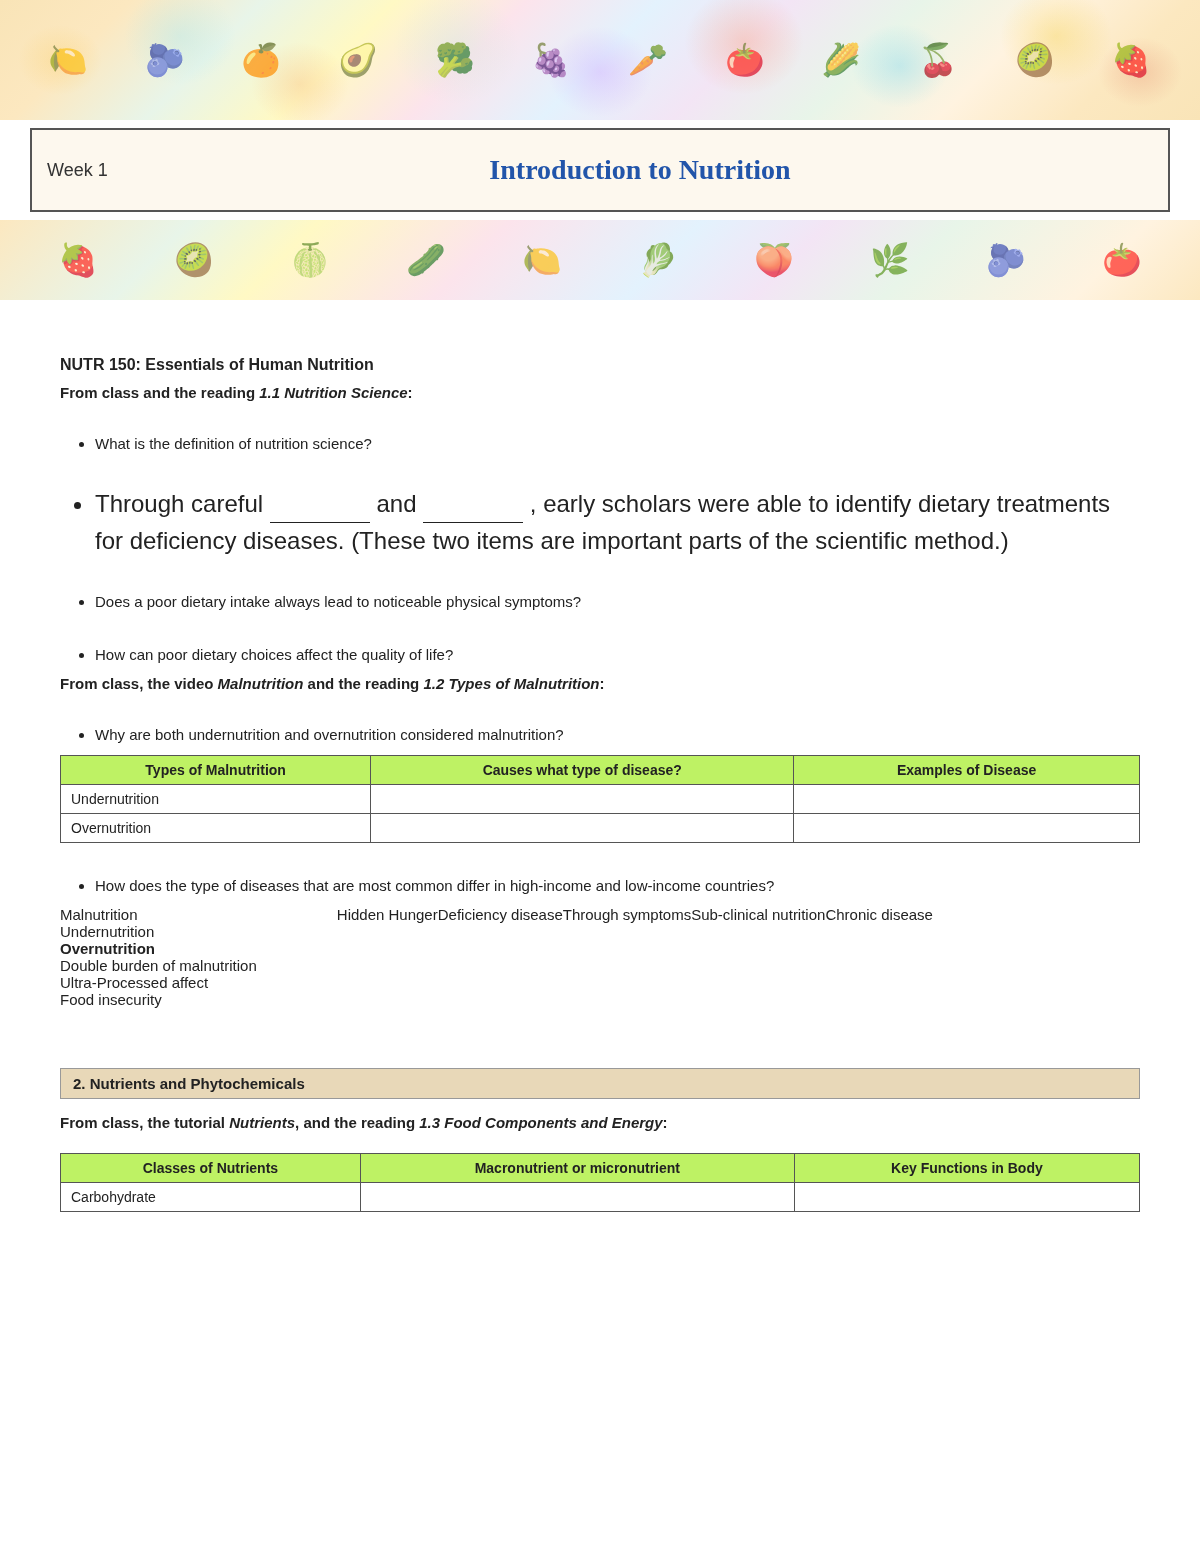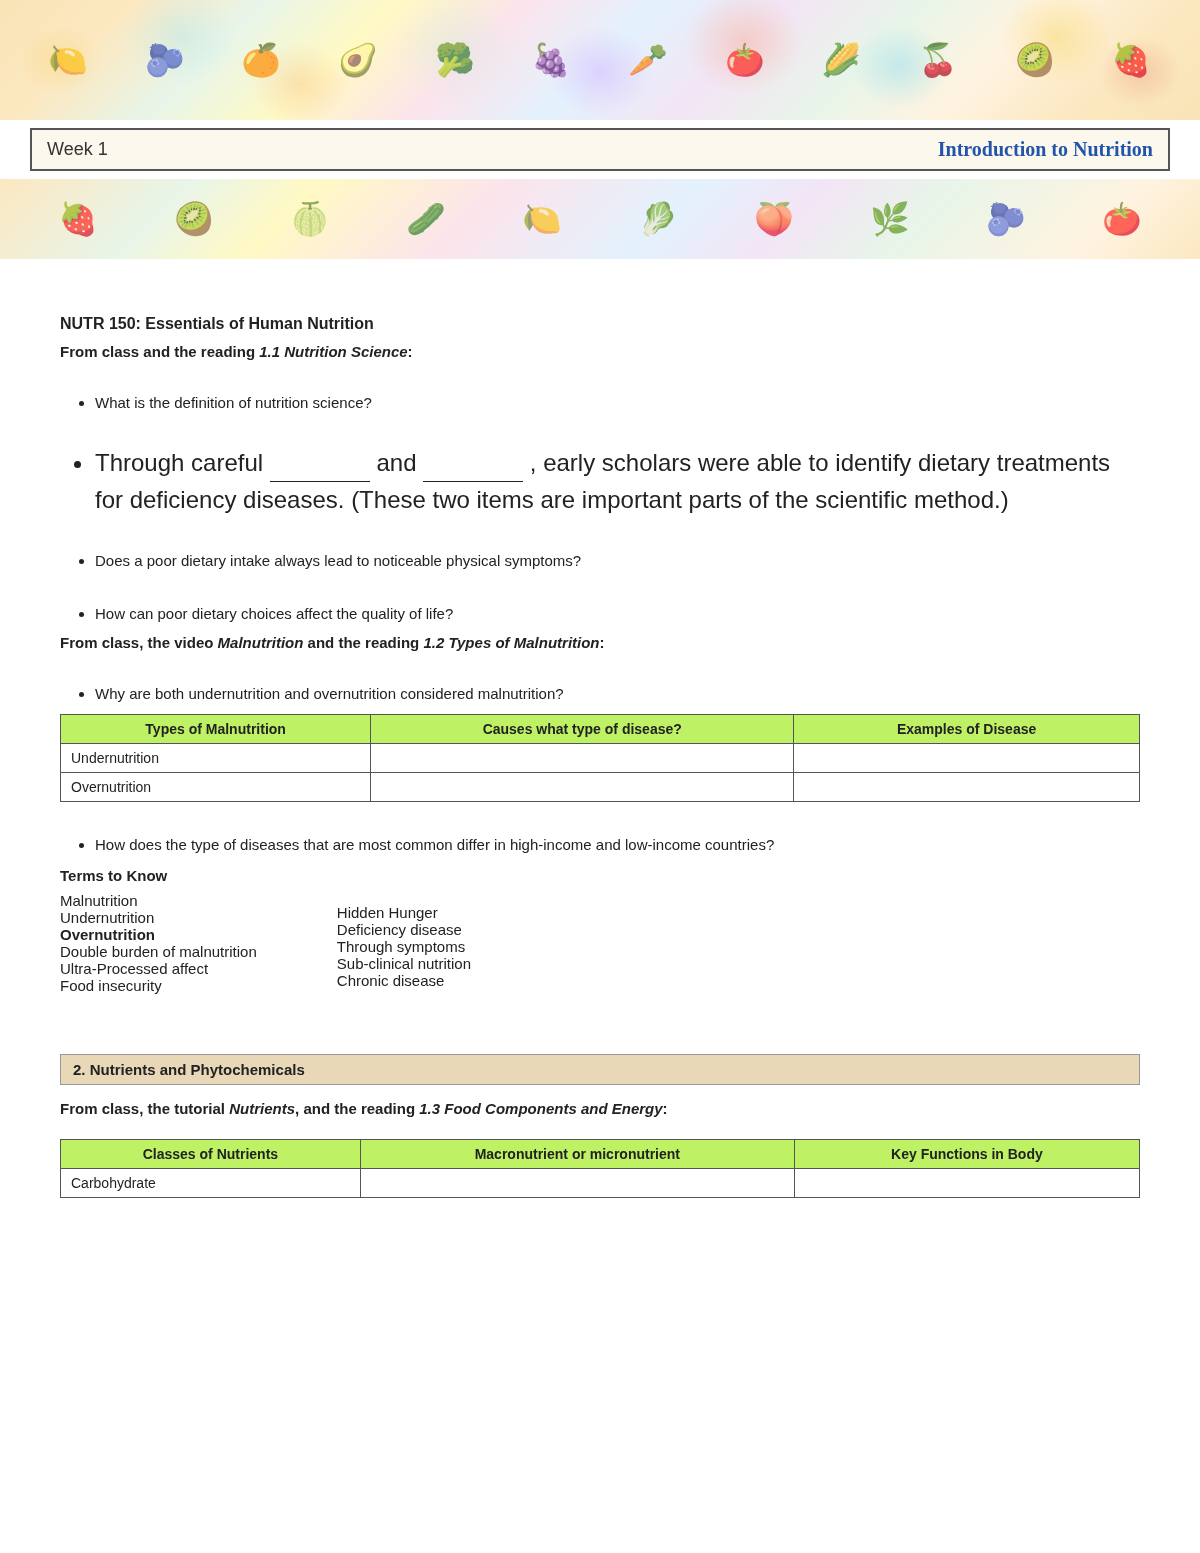--- a/index.html
+++ b/index.html
@@ -51,35 +51,35 @@
       opacity: 0.7;
       z-index: 1;
     }
 
     
     .week-header {
       display: flex;
       align-items: center;
       border: 2px solid #555;
       margin: 8px 30px;
-      padding: 8px 15px;
+      padding: 24px 15px;
       background: #fdf8ee;
     }
     .week-label {
       font-size: 18px;
       font-weight: normal;
       color: #333;
       min-width: 80px;
     }
     .page-title {
-      font-size: 20px;
+      font-size: 28px;
       font-weight: bold;
       color: #2255aa;
       font-family: Georgia, serif;
-      text-align: right;
+      text-align: center;
       flex: 1;
     }
 
     
     .header-image-2 {
       width: 100%;
       height: 80px;
       background: linear-gradient(135deg, 
         #fce8c0 0%, #e8f5e9 15%, #fff9c4 25%, 
         #fce4ec 40%, #e3f2fd 55%, #f3e5f5 65%, 
@@ -182,22 +182,21 @@
       font-weight: bold;
       margin-top: 12px;
       margin-bottom: 8px;
     }
     .terms-col-left {
       display: flex;
       flex-direction: column;
     }
     .terms-col-right {
       display: flex;
-      flex-direction: column;
-      margin-top: 12px;
+      flex-direction: row;
     }
 
     .spacer {
       height: 30px;
     }
     .small-spacer {
       height: 12px;
     }
   </style>
 </head>
@@ -297,21 +296,20 @@
       </tr>
     </tbody>
   </table>
 
   <ul class="bullet-list">
     <li>
       <span>How does the type of diseases that are most common differ in high-income and low-income countries?</span>
     </li>
   </ul>
 
-  <p class="terms-header">Terms to Know</p>
 
   <div style="display:flex; gap:80px; margin-bottom: 30px;">
     <div class="terms-col-left">
       <span>Malnutrition</span>
       <span>Undernutrition</span>
       <span style="font-weight:bold;">Overnutrition</span>
       <span>Double burden of malnutrition</span>
       <span>Ultra-Processed affect</span>
       <span>Food insecurity</span>
     </div>

